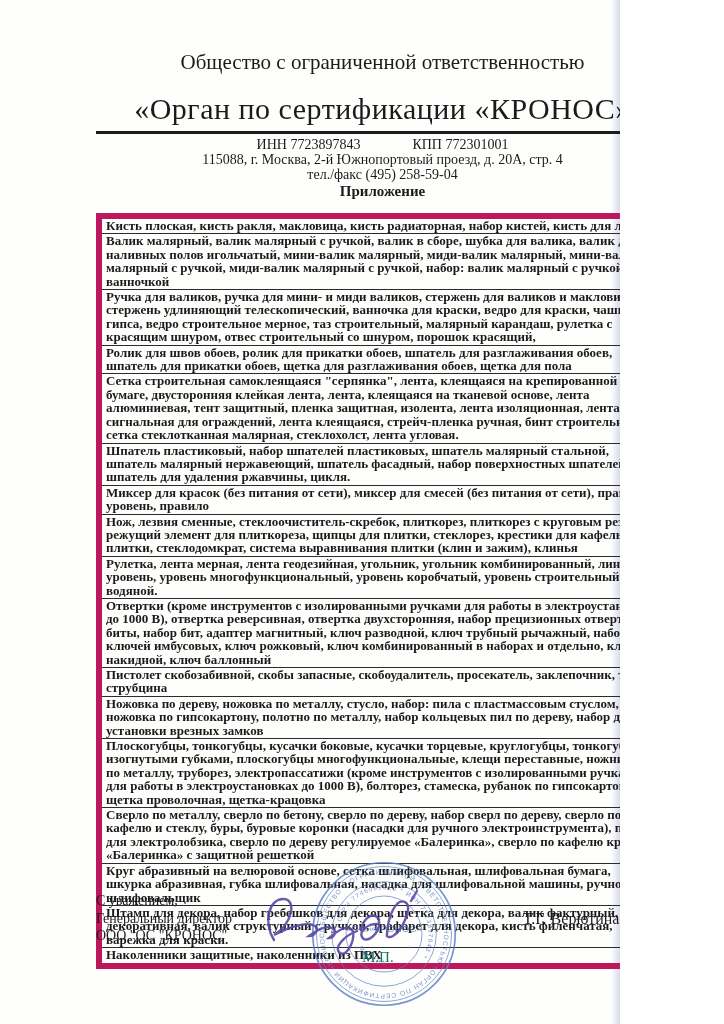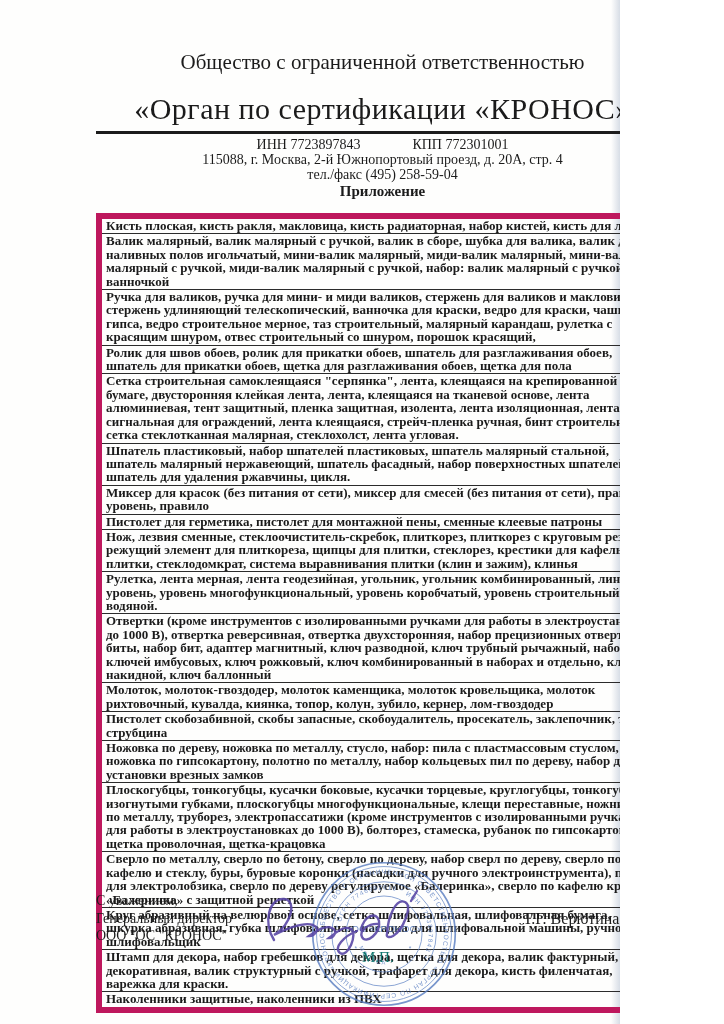--- a/index.html
+++ b/index.html
@@ -80,25 +80,23 @@
     </div>
 
     <div class="ptable">
         <div class="trow">Кисть плоская, кисть ракля, макловица, кисть радиаторная, набор кистей, кисть для лака</div>
         <div class="trow">Валик малярный, валик малярный с ручкой, валик в сборе, шубка для валика, валик для наливных полов игольчатый, мини-валик малярный, миди-валик малярный, мини-валик малярный с ручкой, миди-валик малярный с ручкой, набор: валик малярный с ручкой и ванночкой</div>
         <div class="trow">Ручка для валиков, ручка для мини- и миди валиков, стержень для валиков и макловиц, стержень удлиняющий телескопический, ванночка для краски, ведро для краски, чашка для гипса, ведро строительное мерное, таз строительный, малярный карандаш, рулетка с красящим шнуром, отвес строительный со шнуром, порошок красящий,</div>
         <div class="trow">Ролик для швов обоев, ролик для прикатки обоев, шпатель для разглаживания обоев, шпатель для прикатки обоев, щетка для разглаживания обоев, щетка для пола</div>
         <div class="trow">Сетка строительная самоклеящаяся "серпянка", лента, клеящаяся на крепированной бумаге, двусторонняя клейкая лента, лента, клеящаяся на тканевой основе, лента алюминиевая, тент защитный, пленка защитная, изолента, лента изоляционная, лента сигнальная для ограждений, лента клеящаяся, стрейч-пленка ручная, бинт строительный, сетка стеклотканная малярная, стеклохолст, лента угловая.</div>
         <div class="trow">Шпатель пластиковый, набор шпателей пластиковых, шпатель малярный стальной, шпатель малярный нержавеющий, шпатель фасадный, набор поверхностных шпателей, шпатель для удаления ржавчины, цикля.</div>
         <div class="trow">Миксер для красок (без питания от сети), миксер для смесей (без питания от сети), правило-уровень, правило</div>
-        <div class="trow">Пистолет для герметика, пистолет для монтажной пены, сменные клеевые патроны</div>
         <div class="trow">Нож, лезвия сменные, стеклоочиститель-скребок, плиткорез, плиткорез с круговым резаком, режущий элемент для плиткореза, щипцы для плитки, стеклорез, крестики для кафельной плитки, стеклодомкрат, система выравнивания плитки (клин и зажим), клинья</div>
         <div class="trow">Рулетка, лента мерная, лента геодезийная, угольник, угольник комбинированный, линейка, уровень, уровень многофункциональный, уровень коробчатый, уровень строительный водяной.</div>
         <div class="trow">Отвертки (кроме инструментов с изолированными ручками для работы в электроустановках до 1000 В), отвертка реверсивная, отвертка двухсторонняя, набор прецизионных отверток, биты, набор бит, адаптер магнитный, ключ разводной, ключ трубный рычажный, наборы ключей имбусовых, ключ рожковый, ключ комбинированный в наборах и отдельно, ключ накидной, ключ баллонный</div>
-        <div class="trow">Молоток, молоток-гвоздодер, молоток каменщика, молоток кровельщика, молоток рихтовочный, кувалда, киянка, топор, колун, зубило, кернер, лом-гвоздодер</div>
         <div class="trow">Пистолет скобозабивной, скобы запасные, скобоудалитель, просекатель, заклепочник, тиски, струбцина</div>
         <div class="trow">Ножовка по дереву, ножовка по металлу, стусло, набор: пила с пластмассовым стуслом, ножовка по гипсокартону, полотно по металлу, набор кольцевых пил по дереву, набор для установки врезных замков</div>
         <div class="trow">Плоскогубцы, тонкогубцы, кусачки боковые, кусачки торцевые, круглогубцы, тонкогубцы с изогнутыми губками, плоскогубцы многофункциональные, клещи переставные, ножницы по металлу, труборез, электропассатижи (кроме инструментов с изолированными ручками для работы в электроустановках до 1000 В), болторез, стамеска, рубанок по гипсокартону, щетка проволочная, щетка-крацовка</div>
         <div class="trow">Сверло по металлу, сверло по бетону, сверло по дереву, набор сверл по дереву, сверло по кафелю и стеклу, буры, буровые коронки (насадки для ручного электроинструмента), пилки для электролобзика, сверло по дереву регулируемое «Балеринка», сверло по кафелю круговое «Балеринка» с защитной решеткой</div>
         <div class="trow">Круг абразивный на велюровой основе, сетка шлифовальная, шлифовальная бумага, шкурка абразивная, губка шлифовальная, насадка для шлифовальной машины, ручной шлифовальщик</div>
         <div class="trow">Штамп для декора, набор гребешков для декора, щетка для декора, валик фактурный, кисть декоративная, валик структурный с ручкой, трафарет для декора, кисть филенчатая, варежка для краски.</div>
         <div class="trow">Наколенники защитные, наколенники из ПВХ</div>
       </div>
 
   </div>

